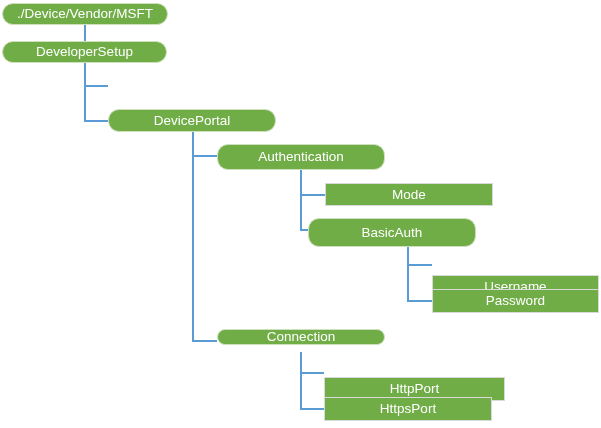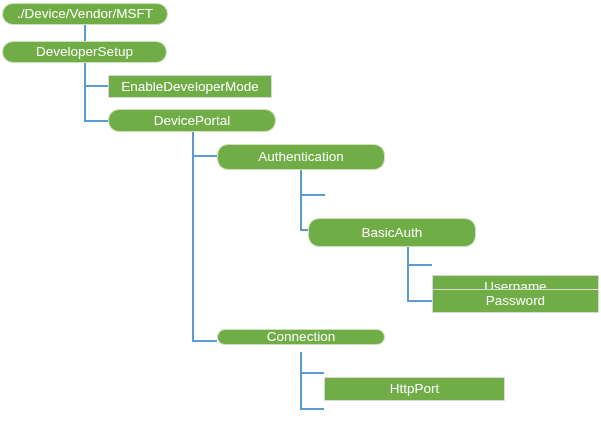--- a/index.html
+++ b/index.html
@@ -67,22 +67,23 @@
   <div class="line" style="left:407px; top:241px; width:2px;  height:61px;"></div>
   <div class="line" style="left:407px; top:264px; width:25px; height:2px;"></div>
   <div class="line" style="left:407px; top:300px; width:25px; height:2px;"></div>
 
   <div class="line" style="left:300px; top:352px; width:2px;  height:58px;"></div>
   <div class="line" style="left:300px; top:372px; width:24px; height:2px;"></div>
   <div class="line" style="left:300px; top:408px; width:24px; height:2px;"></div>
 
   <div class="node pill" style="left:2px;   top:3px;   width:166px; height:22px;">./Device/Vendor/MSFT</div>
   <div class="node pill" style="left:2px;   top:41px;  width:165px; height:22px;">DeveloperSetup</div>
-  <div class="node rect" style="left:108px; top:75px;  width:164px; height:23px;">EnableDeveloperMode</div>
   <div class="node pill" style="left:108px; top:109px; width:168px; height:23px;">DevicePortal</div>
   <div class="node pill" style="left:217px; top:144px; width:168px; height:26px;">Authentication</div>
+  <div class="node rect" style="left:325px; top:183px; width:168px; height:23px;">Mode</div>
   <div class="node pill" style="left:308px; top:218px; width:168px; height:29px;">BasicAuth</div>
   <div class="node rect" style="left:432px; top:253px; width:167px; height:24px;margin-top:22px;">Username</div>
   <div class="node rect" style="left:432px; top:289px; width:167px; height:24px;">Password</div>
   <div class="node pill" style="left:217px; top:329px; width:168px; height:16px;">Connection</div>
   <div class="node rect" style="left:324px; top:377px; width:181px; height:24px;">HttpPort</div>
+  <div class="node rect" style="left:324px; top:397px; width:168px; height:24px;">HttpsPort</div>
 
 </div>
 
 </body></html>

